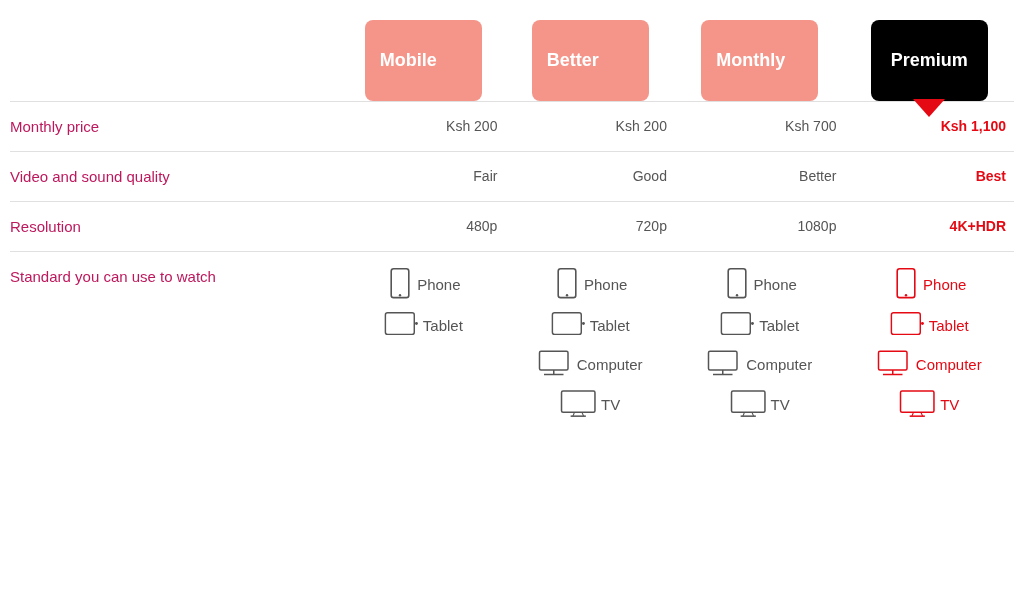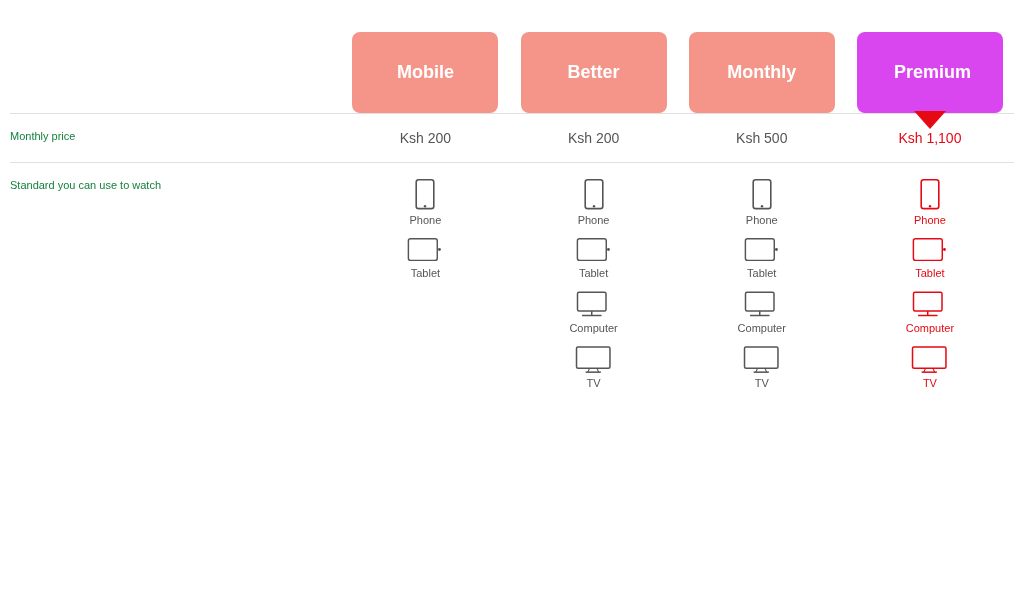--- a/index.html
+++ b/index.html
@@ -22,79 +22,78 @@
     .header-row td {
       vertical-align: bottom;
       padding-bottom: 0;
       text-align: center;
     }
     .header-row td:first-child {
       width: 33%;
     }
     .plan-card {
       display: inline-block;
-      width: 146px;
+      width: 117px;
       padding: 30px 15px;
       border-radius: 8px;
       color: white;
       font-size: 18px;
       font-weight: 600;
-      text-align: center;
-      margin-top: 12px;
+      text-align: left;
     }
     .plan-card.light-red {
       background-color: #f5958a;
     }
     .plan-card.red {
-      background-color: #d946ef;
+      background-color: #000000;
       position: relative;
       padding-left: 20px;
     }
     .plan-card.red::after {
       content: '';
       position: absolute;
       bottom: -16px;
       left: 50%;
       transform: translateX(-50%);
       border-left: 16px solid transparent;
       border-right: 16px solid transparent;
       border-top: 18px solid #e50914;
     }
     
     .data-row td {
       padding: 16px 8px;
       border-top: 1px solid #e0e0e0;
       vertical-align: top;
     }
     .data-row td:first-child {
-      font-size: 11px;
-      color: #15803d;
+      font-size: 15px;
+      color: #be185d;
       padding-left: 0;
     }
     .data-row td:not(:first-child) {
-      text-align: center;
+      text-align: right;
       color: #555;
     }
     .premium-value {
       color: #e50914;
-      font-weight: 400;
+      font-weight: 700;
     }
     
     .device-group {
       display: flex;
       flex-direction: column;
       align-items: center;
       gap: 12px;
     }
     .device-item {
       display: flex;
-      flex-direction: column;
+      flex-direction: row;
       align-items: center;
       gap: 3px;
-      font-size: 11px;
+      font-size: 15px;
       color: #555;
     }
     .device-item.premium-device {
       color: #e50914;
     }
     .device-icon {
       display: flex;
       align-items: center;
       justify-content: center;
     }
@@ -146,27 +145,45 @@
           </div>
         </td>
       </tr>
     </thead>
     <tbody>
 
       <tr class="data-row">
         <td>Monthly price</td>
         <td>Ksh 200</td>
         <td>Ksh 200</td>
-        <td>Ksh 500</td>
+        <td>Ksh 700</td>
         <td>
           <span class="premium-value">Ksh 1,100</span>
         </td>
       </tr>
 
-
+      <tr class="data-row">
+        <td>Video and sound quality</td>
+        <td>Fair</td>
+        <td>Good</td>
+        <td>Better</td>
+        <td>
+          <span class="premium-value">Best</span>
+        </td>
+      </tr>
+
+      <tr class="data-row">
+        <td>Resolution</td>
+        <td>480p</td>
+        <td>720p</td>
+        <td>1080p</td>
+        <td>
+          <span class="premium-value">4K+HDR</span>
+        </td>
+      </tr>
 
       <tr class="data-row">
         <td>Standard you can use to watch</td>
 
         <td>
           <div class="device-group">
 
             <div class="device-item">
               <div class="device-icon">
                 <svg class="device-svg" viewBox="0 0 28 40" fill="none" xmlns="http://www.w3.org/2000/svg">

